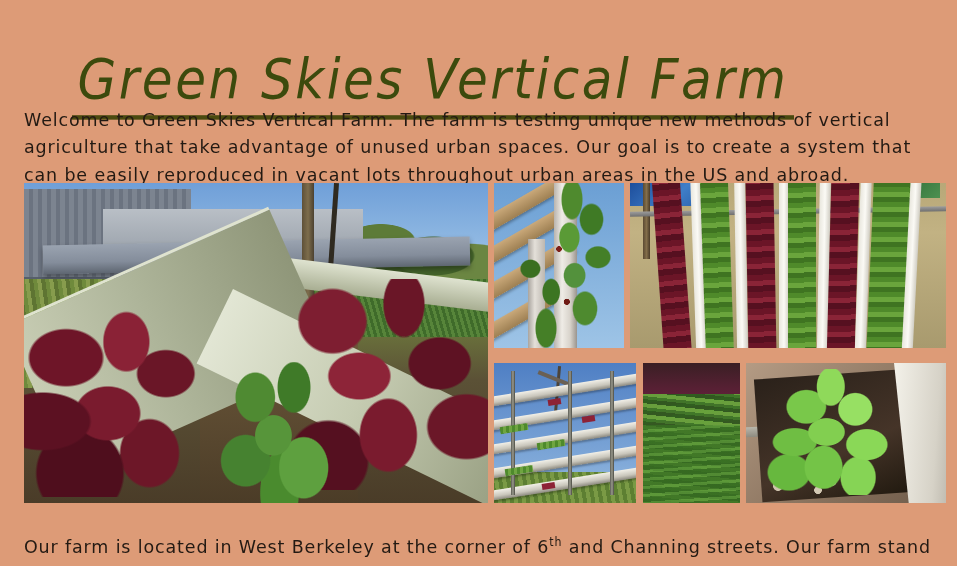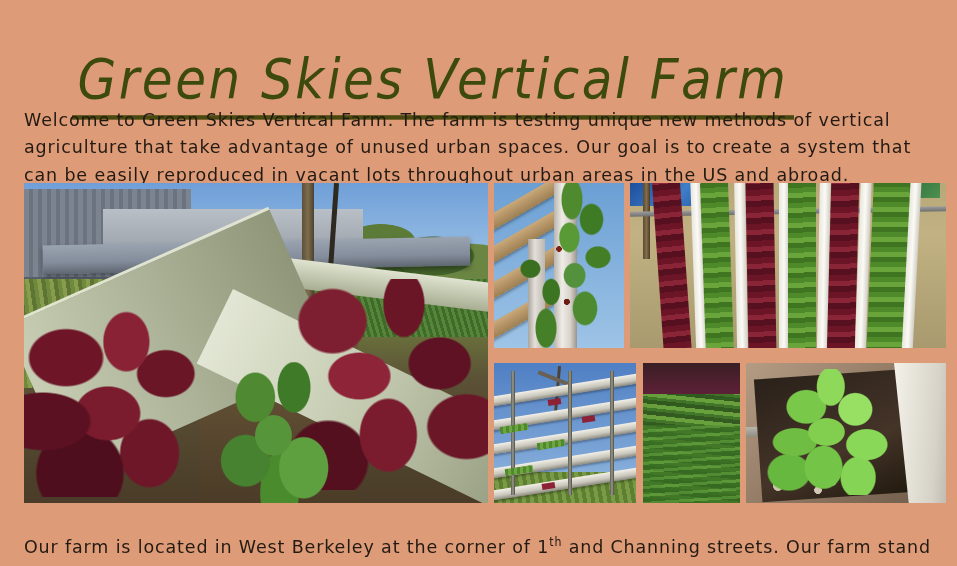--- a/index.html
+++ b/index.html
@@ -457,15 +457,15 @@
         <div class="p6-bar"></div>
         <div class="p6-soil"></div>
         <div class="p6-trough"></div>
         <div class="p6-grit"></div>
         <div class="p6-leaf"></div>
       </div>
     </div>
 
   </div>
 
-  <p class="footer-text"><span>Our farm is located in West Berkeley at the corner of 1</span><sup>th</sup><span> and Channing streets.  Our farm stand is open every Wednesday from 3:00-7:00 pm.  Come purchase our organic produce and</span></p>
+  <p class="footer-text"><span>Our farm is located in West Berkeley at the corner of 6</span><sup>th</sup><span> and Channing streets.  Our farm stand is open every Wednesday from 3:00-7:00 pm.  Come purchase our organic produce and</span></p>
 
 </div>
 
 </body></html>

